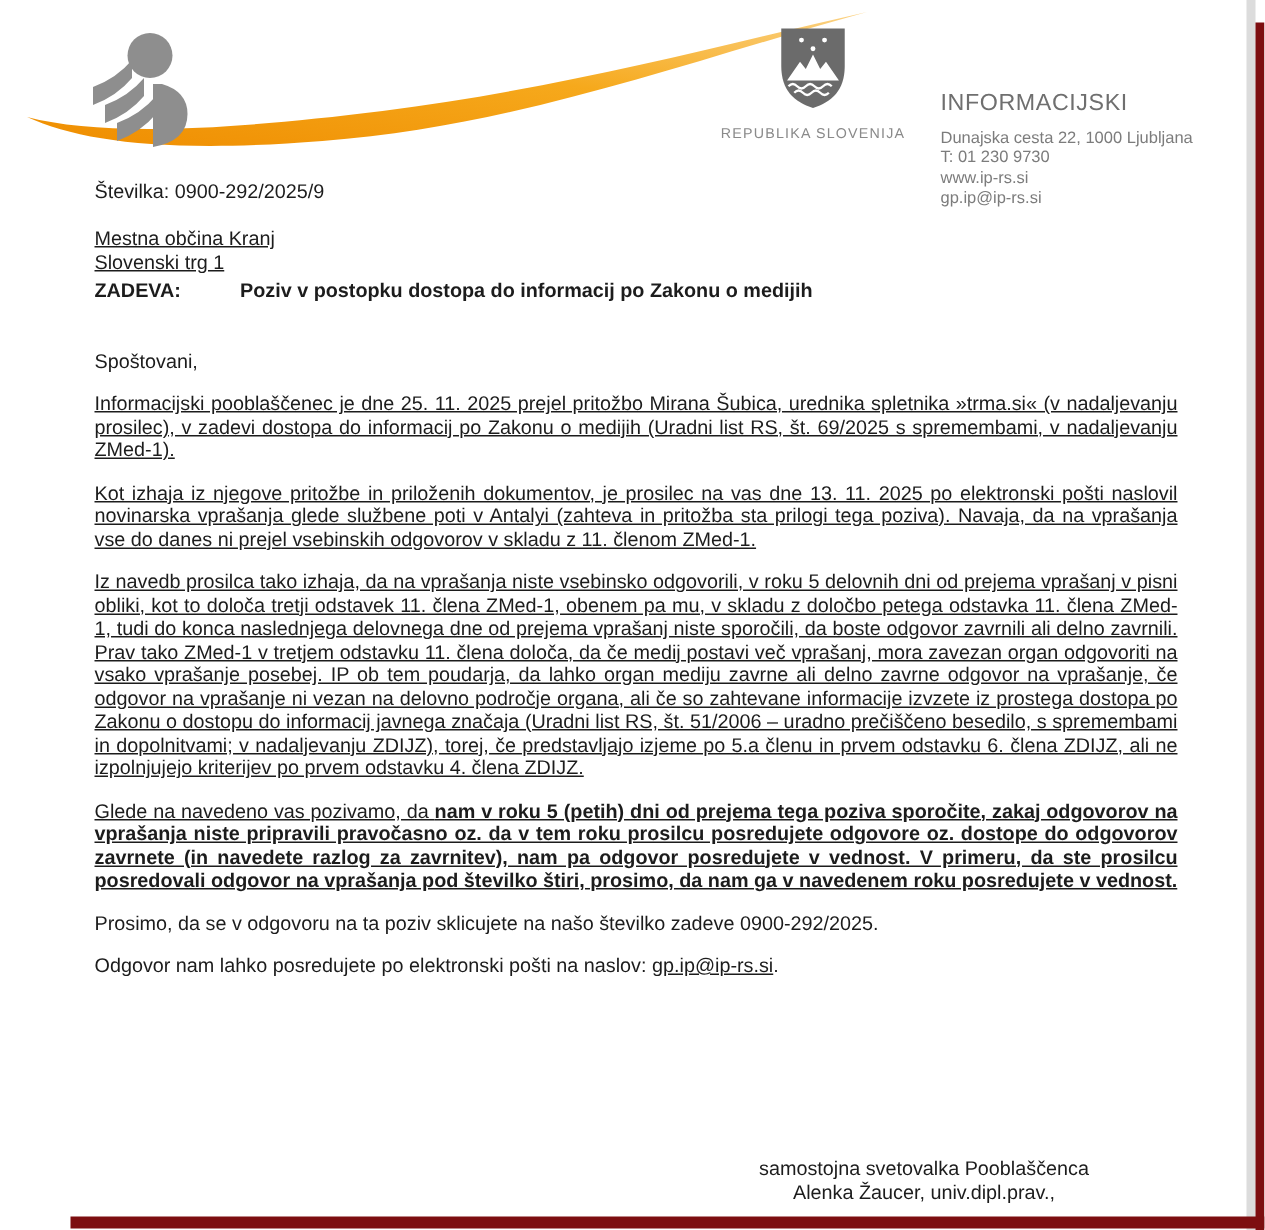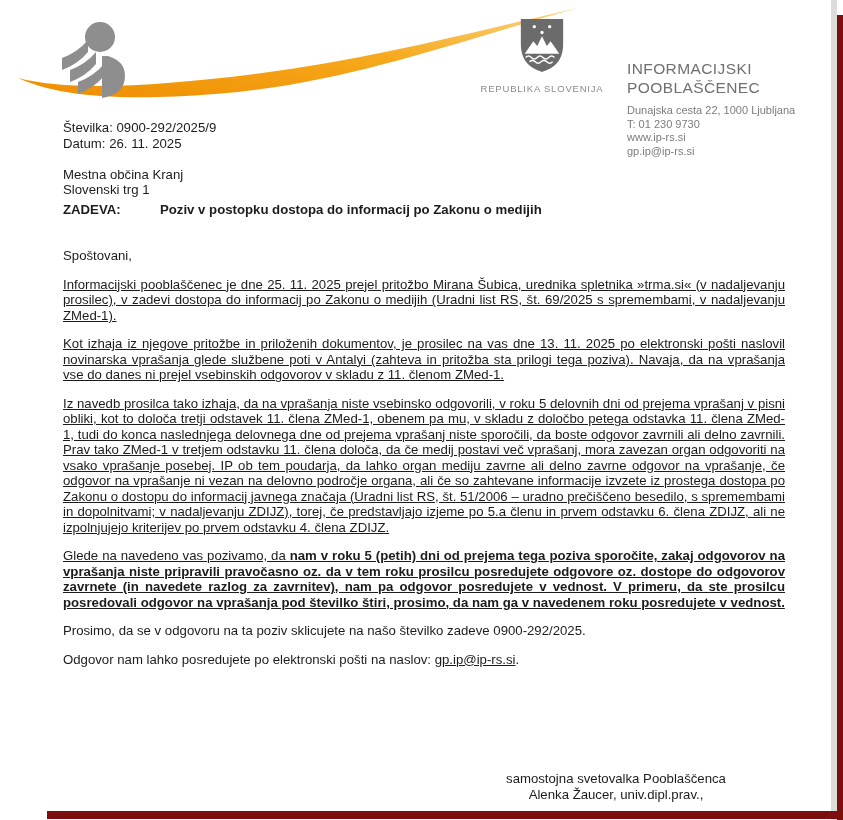--- a/index.html
+++ b/index.html
@@ -33,21 +33,21 @@
   .gray-strip{position:absolute;top:0;bottom:0;left:831px;width:6px;background:var(--edge-strip-gray);}
   .red-vbar{position:absolute;top:15px;bottom:0;left:837px;width:6px;background:var(--accent-red);}
   .red-hbar{position:absolute;left:47px;right:0;bottom:1px;height:8px;background:var(--accent-red);}
 
   
   .letter{
     position:absolute;left:63px;top:120px;width:722px;
     font-size:13.2px;line-height:15.5px;color:#1c1c1c;
   }
   .letter p{margin:13px 0 0 0;}
-  .recipient{margin-top:15.5px;}
+  .recipient{margin-top:15.5px;text-decoration:underline;}
   .subject-row{margin-top:4px;display:flex;font-weight:bold;}
   .subject-label{flex:0 0 97px;}
   .salutation{margin-top:31px !important;}
   .just{text-align:justify;text-decoration:underline;}
   .email{color:inherit;text-decoration:underline;cursor:pointer;}
   .signature{
     position:absolute;left:460px;top:771px;width:312px;
     text-align:center;font-size:13.2px;line-height:15.5px;color:#1c1c1c;
   }
 </style>
@@ -86,33 +86,31 @@
       <path d="M 8 38 L 17 25 L 21 30 L 26 20 L 31 30 L 35 25 L 44 38 Z" fill="#fff"></path>
       <path d="M 9 42 q 3 -3 6 0 t 6 0 t 6 0 t 6 0 t 6 0" stroke="#fff" stroke-width="1.6" fill="none"></path>
       <path d="M 13 46.5 q 3 -3 6 0 t 6 0 t 6 0 t 6 0" stroke="#fff" stroke-width="1.6" fill="none"></path>
     </svg>
     <div class="coat-caption">REPUBLIKA SLOVENIJA</div>
   </div>
 
   <div class="org">
     <div class="org-name">
       <div>INFORMACIJSKI</div>
-      <div>POOBLAŠČENEC</div>
     </div>
     <div class="org-details">
       <div>Dunajska cesta 22, 1000 Ljubljana</div>
       <div>T: 01 230 9730</div>
       <div>www.ip-rs.si</div>
       <div>gp.ip@ip-rs.si</div>
     </div>
   </div>
 
   <div class="letter">
     <div>Številka: 0900-292/2025/9</div>
-    <div>Datum: 26. 11. 2025</div>
 
     <div class="recipient">
       <div>Mestna občina Kranj</div>
       <div>Slovenski trg 1</div>
     </div>
 
     <div class="subject-row">
       <span class="subject-label">ZADEVA:</span>
       <span>Poziv v postopku dostopa do informacij po Zakonu o medijih</span>
     </div>

